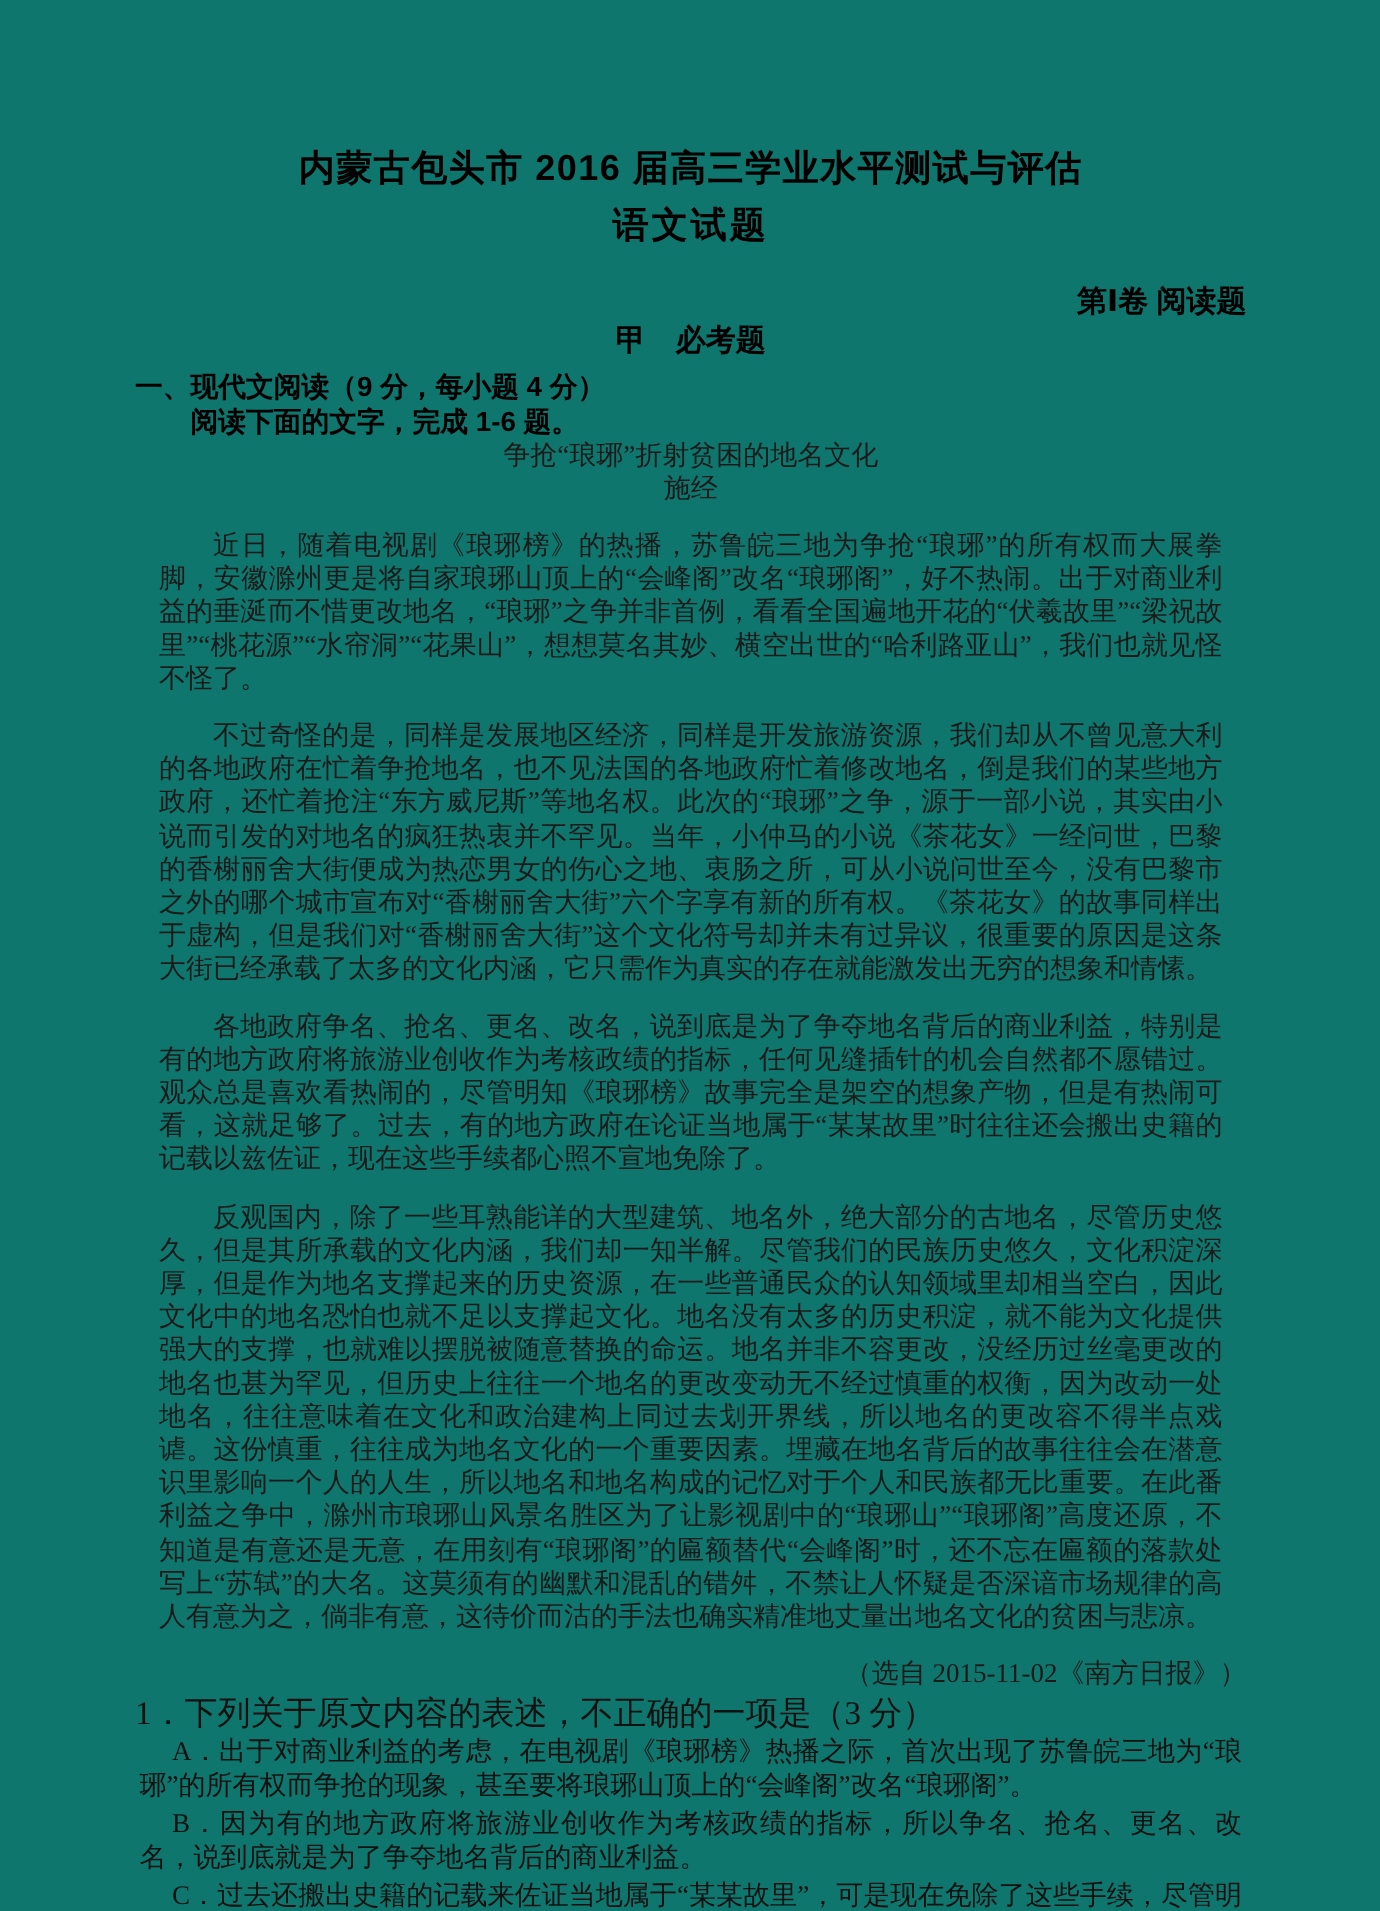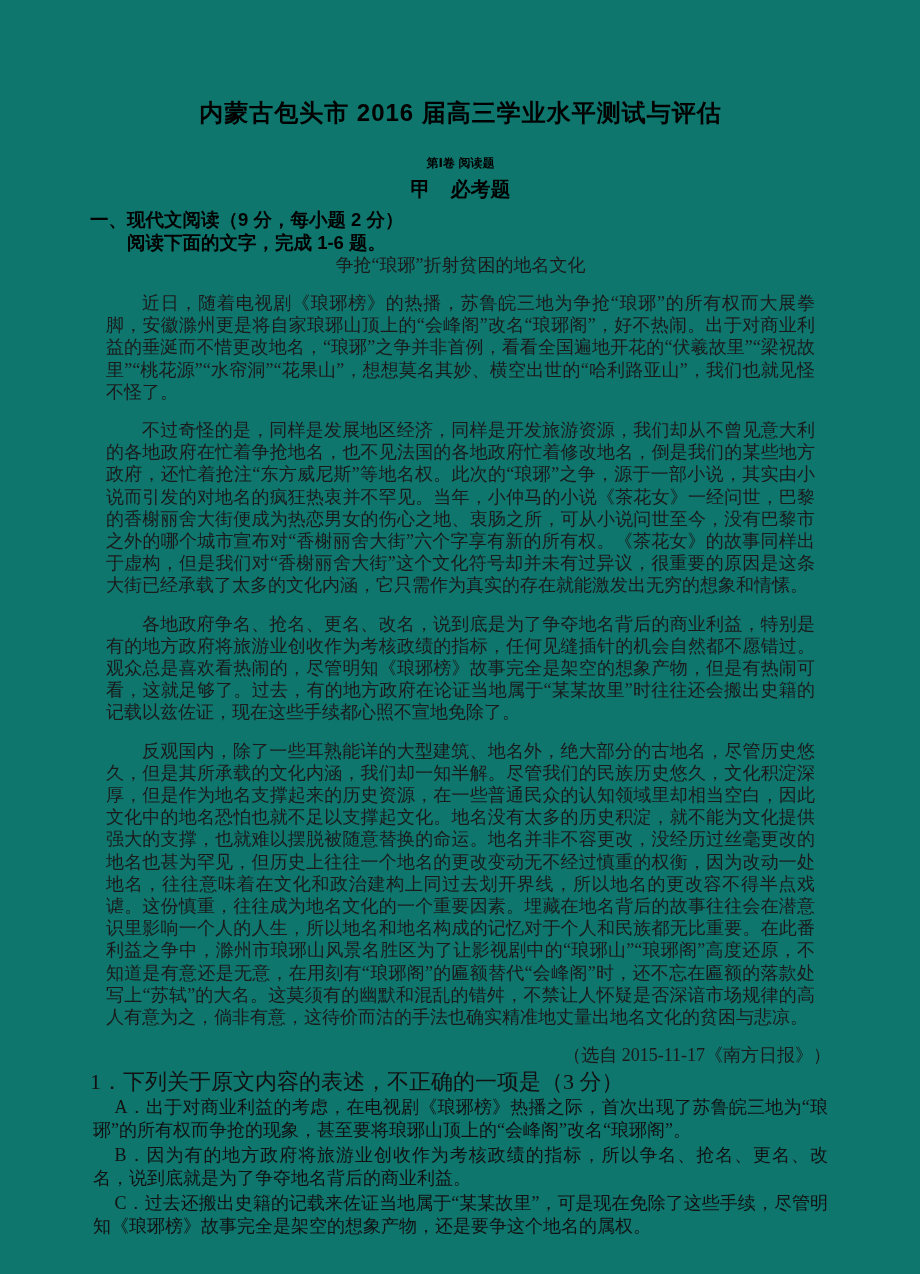--- a/index.html
+++ b/index.html
@@ -16,21 +16,21 @@
   }
   
   .doc-title, .doc-subtitle, .volume-heading, .section-heading,
   .part-heading, .reading-instruction {
     font-family: "Liberation Sans", "DejaVu Sans", sans-serif;
     font-weight: bold;
     color: #000000;
   }
   .doc-title    { font-size: 24px; line-height: 30px; text-align: center; letter-spacing: 1px; }
   .doc-subtitle { font-size: 24px; line-height: 30px; text-align: center; margin-top: 8px; letter-spacing: 2px; }
-  .volume-heading  { font-size: 12px; line-height: 26px; text-align: center; margin-top: 22px; }
+  .volume-heading  { font-size: 20px; line-height: 26px; text-align: right; margin-top: 22px; }
   .section-heading { font-size: 20px; line-height: 26px; text-align: center; }
   .part-heading       { font-size: 18.5px; line-height: 23px; margin-top: 6px; }
   .reading-instruction{ font-size: 18.5px; line-height: 23px; text-indent: 2em; }
   
   .article-title {
     font-family: "Liberation Serif", "DejaVu Serif", serif;
     font-size: 18px; line-height: 22px; text-align: center; margin-top: 0;
     color: #1a1a1a;
   }
   .article-author {
@@ -68,34 +68,36 @@
     margin: 3px;
     color: #111111;
   }
 </style>
 </head>
 <body>
 
 <div class="page">
 
   <div class="doc-title">内蒙古包头市 2016 届高三学业水平测试与评估</div>
+  <div class="doc-subtitle">语文试题</div>
 
   <div class="volume-heading">第Ⅰ卷 阅读题</div>
   <div class="section-heading">甲　必考题</div>
 
-  <div class="part-heading">一、现代文阅读（9 分，每小题 2 分）</div>
+  <div class="part-heading">一、现代文阅读（9 分，每小题 4 分）</div>
   <div class="reading-instruction">阅读下面的文字，完成 1-6 题。</div>
 
   <div class="article-title">争抢“琅琊”折射贫困的地名文化</div>
+  <div class="article-author">施经</div>
 
   <p class="article-paragraph">近日，随着电视剧《琅琊榜》的热播，苏鲁皖三地为争抢“琅琊”的所有权而大展拳脚，安徽滁州更是将自家琅琊山顶上的“会峰阁”改名“琅琊阁”，好不热闹。出于对商业利益的垂涎而不惜更改地名，“琅琊”之争并非首例，看看全国遍地开花的“伏羲故里”“梁祝故里”“桃花源”“水帘洞”“花果山”，想想莫名其妙、横空出世的“哈利路亚山”，我们也就见怪不怪了。</p>
   <p class="article-paragraph">不过奇怪的是，同样是发展地区经济，同样是开发旅游资源，我们却从不曾见意大利的各地政府在忙着争抢地名，也不见法国的各地政府忙着修改地名，倒是我们的某些地方政府，还忙着抢注“东方威尼斯”等地名权。此次的“琅琊”之争，源于一部小说，其实由小说而引发的对地名的疯狂热衷并不罕见。当年，小仲马的小说《茶花女》一经问世，巴黎的香榭丽舍大街便成为热恋男女的伤心之地、衷肠之所，可从小说问世至今，没有巴黎市之外的哪个城市宣布对“香榭丽舍大街”六个字享有新的所有权。《茶花女》的故事同样出于虚构，但是我们对“香榭丽舍大街”这个文化符号却并未有过异议，很重要的原因是这条大街已经承载了太多的文化内涵，它只需作为真实的存在就能激发出无穷的想象和情愫。</p>
   <p class="article-paragraph">各地政府争名、抢名、更名、改名，说到底是为了争夺地名背后的商业利益，特别是有的地方政府将旅游业创收作为考核政绩的指标，任何见缝插针的机会自然都不愿错过。观众总是喜欢看热闹的，尽管明知《琅琊榜》故事完全是架空的想象产物，但是有热闹可看，这就足够了。过去，有的地方政府在论证当地属于“某某故里”时往往还会搬出史籍的记载以兹佐证，现在这些手续都心照不宣地免除了。</p>
   <p class="article-paragraph">反观国内，除了一些耳熟能详的大型建筑、地名外，绝大部分的古地名，尽管历史悠久，但是其所承载的文化内涵，我们却一知半解。尽管我们的民族历史悠久，文化积淀深厚，但是作为地名支撑起来的历史资源，在一些普通民众的认知领域里却相当空白，因此文化中的地名恐怕也就不足以支撑起文化。地名没有太多的历史积淀，就不能为文化提供强大的支撑，也就难以摆脱被随意替换的命运。地名并非不容更改，没经历过丝毫更改的地名也甚为罕见，但历史上往往一个地名的更改变动无不经过慎重的权衡，因为改动一处地名，往往意味着在文化和政治建构上同过去划开界线，所以地名的更改容不得半点戏谑。这份慎重，往往成为地名文化的一个重要因素。埋藏在地名背后的故事往往会在潜意识里影响一个人的人生，所以地名和地名构成的记忆对于个人和民族都无比重要。在此番利益之争中，滁州市琅琊山风景名胜区为了让影视剧中的“琅琊山”“琅琊阁”高度还原，不知道是有意还是无意，在用刻有“琅琊阁”的匾额替代“会峰阁”时，还不忘在匾额的落款处写上“苏轼”的大名。这莫须有的幽默和混乱的错舛，不禁让人怀疑是否深谙市场规律的高人有意为之，倘非有意，这待价而沽的手法也确实精准地丈量出地名文化的贫困与悲凉。</p>
 
-  <p class="source-citation">（选自 2015-11-17《南方日报》）</p>
+  <p class="source-citation">（选自 2015-11-02《南方日报》）</p>
 
   <p class="question-stem">1．下列关于原文内容的表述，不正确的一项是（3 分）</p>
   <p class="question-option">A．出于对商业利益的考虑，在电视剧《琅琊榜》热播之际，首次出现了苏鲁皖三地为“琅琊”的所有权而争抢的现象，甚至要将琅琊山顶上的“会峰阁”改名“琅琊阁”。</p>
   <p class="question-option">B．因为有的地方政府将旅游业创收作为考核政绩的指标，所以争名、抢名、更名、改名，说到底就是为了争夺地名背后的商业利益。</p>
   <p class="question-option">C．过去还搬出史籍的记载来佐证当地属于“某某故里”，可是现在免除了这些手续，尽管明知《琅琊榜》故事完全是架空的想象产物，还是要争这个地名的属权。</p>
 
 </div>
 
 </body></html>

